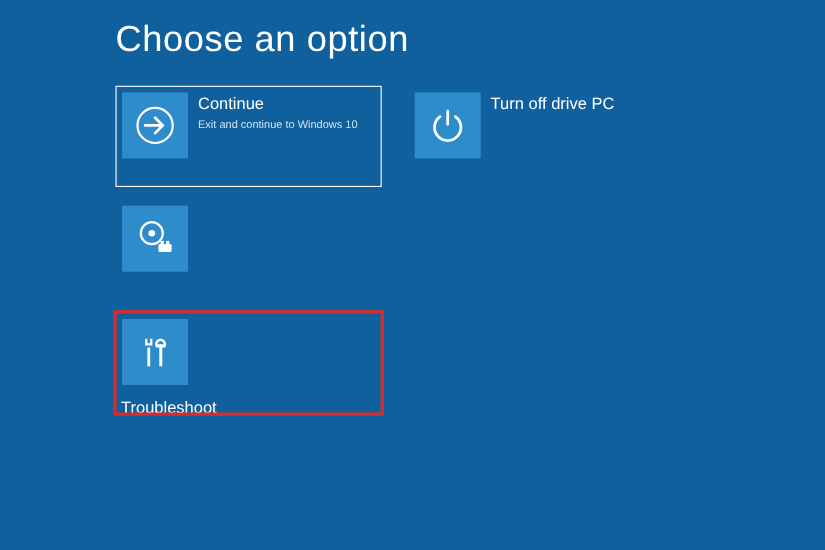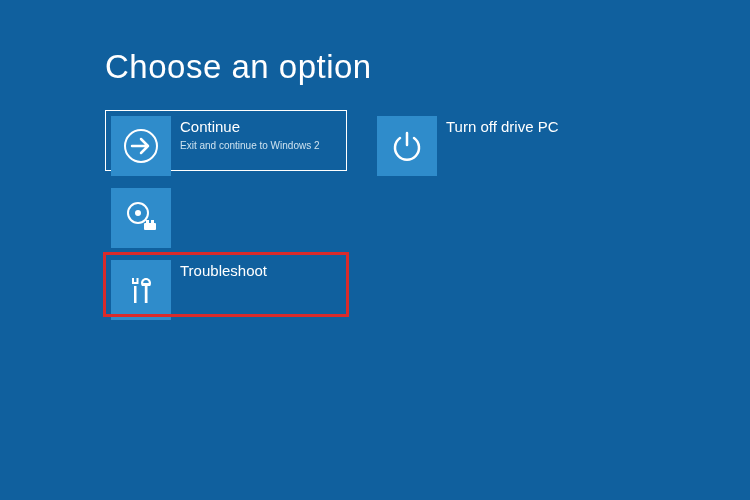--- a/index.html
+++ b/index.html
@@ -10,52 +10,53 @@
     body {
       width: 750px;
       height: 500px;
       background: #10609e;
       font-family: 'Segoe UI', Tahoma, sans-serif;
       color: #ffffff;
       overflow: hidden;
     }
     .container {
       padding-left: 105px;
-      padding-top: 48px;
+      padding-top: 16px;
     }
     .title {
       font-size: 33px;
       font-weight: 300;
       letter-spacing: 0.5px;
       margin-bottom: 24px;
     }
     .options-grid {
       display: flex;
       flex-direction: column;
       gap: 11px;
     }
     .options-row {
       display: flex;
       gap: 24px;
     }
     .option-tile {
       display: flex;
       align-items: flex-start;
       width: 242px;
-      height: 61px;
+      height: 92px;
       cursor: pointer;
       padding: 1px;
     }
     .option-tile.selected {
       border: 1px solid #ffffff;
       padding: 0;
     }
     .option-tile.highlighted-red {
       outline: 3px solid #da2b2b;
       outline-offset: -1px;
+      flex-direction: column;
     }
     .tile-icon {
       width: 60px;
       height: 60px;
       background: #2f8ccb;
       margin: 5px;
       display: flex;
       align-items: center;
       justify-content: center;
       flex-shrink: 0;
@@ -96,21 +97,21 @@
     <div class="options-row">
       <div class="option-tile selected">
         <div class="tile-icon">
           <svg width="36" height="36" viewBox="0 0 36 36">
             <circle cx="18" cy="18" r="16" fill="none" stroke="#ffffff" stroke-width="2"></circle>
             <path d="M 9 18 L 25 18 M 18 11 L 25 18 L 18 25" fill="none" stroke="#ffffff" stroke-width="2.5" stroke-linecap="round" stroke-linejoin="round"></path>
           </svg>
         </div>
         <div class="tile-text">
           <div class="tile-title">Continue</div>
-          <div class="tile-desc">Exit and continue to Windows 2</div>
+          <div class="tile-desc">Exit and continue to Windows 10</div>
         </div>
       </div>
 
       <div class="option-tile">
         <div class="tile-icon">
           <svg width="34" height="34" viewBox="0 0 34 34">
             <path d="M 10 9 A 12 12 0 1 0 24 9" fill="none" stroke="#ffffff" stroke-width="2.5" stroke-linecap="round"></path>
             <line x1="17" y1="4" x2="17" y2="16" stroke="#ffffff" stroke-width="2.5" stroke-linecap="round"></line>
           </svg>
         </div>

